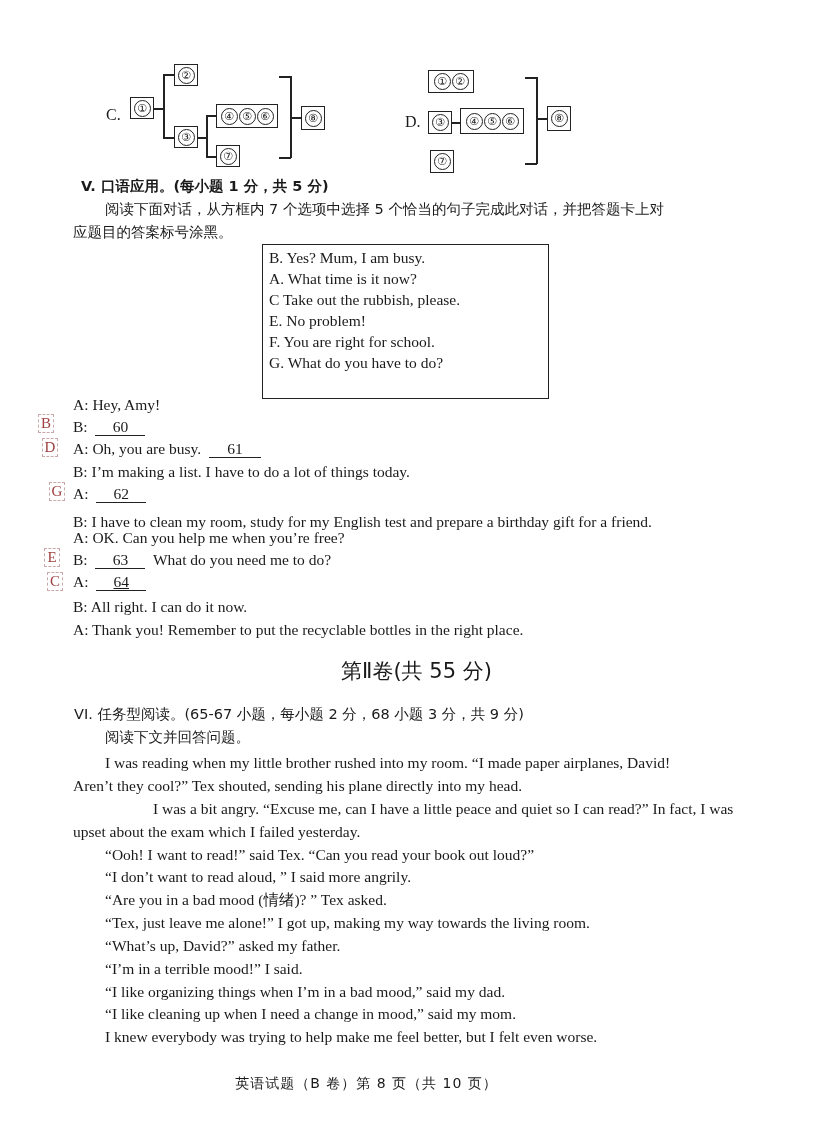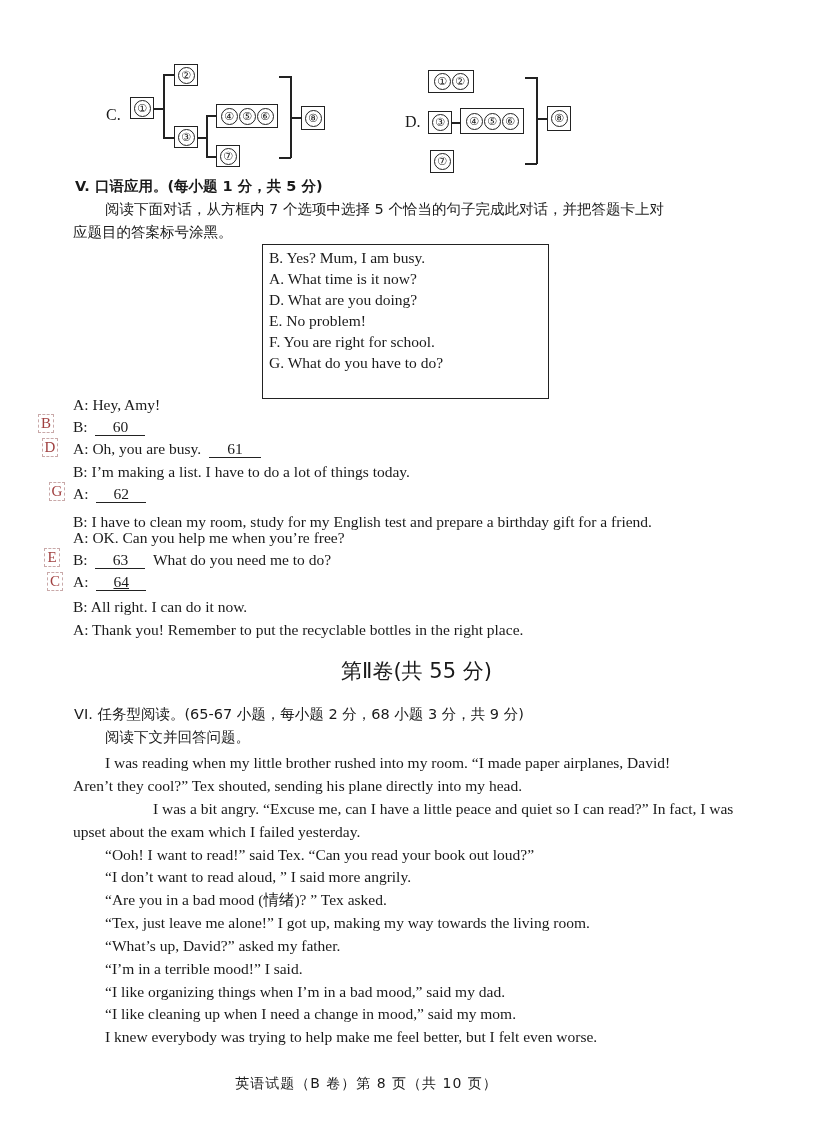--- a/index.html
+++ b/index.html
@@ -90,28 +90,28 @@
     </div>
   <div class="line" style="left:525px;top:77px;width:12px;height:1.5px;"></div>
   <div class="line" style="left:536px;top:77px;width:1.5px;height:87px;"></div>
   <div class="line" style="left:525px;top:163px;width:12px;height:1.5px;"></div>
   <div class="line" style="left:537px;top:118px;width:10px;height:1.5px;"></div>
   <div class="box" style="left:547px;top:106px;width:24px;height:25px;">
       <span class="circ">⑧</span>
     </div>
 </div>
 
-<div class="abs txt zh" style="left:75px;top:176px;font-size:14.5px;font-weight:bold;">V. 口语应用。(每小题 1 分，共 5 分)</div>
+<div class="abs txt zh" style="left:81px;top:176px;font-size:14.5px;font-weight:bold;">V. 口语应用。(每小题 1 分，共 5 分)</div>
 <div class="abs txt zh" style="left:105px;top:199px;font-size:14.5px;">阅读下面对话，从方框内 7 个选项中选择 5 个恰当的句子完成此对话，并把答题卡上对</div>
 <div class="abs txt zh" style="left:73px;top:222px;font-size:14.5px;">应题目的答案标号涂黑。</div>
 
 <div class="optbox">
   <div>B. Yes? Mum, I am busy.</div>
   <div>A. What time is it now?</div>
-  <div>D. What are you doing?</div>
+  <div>C  Take out the rubbish, please.</div>
   <div>E. No problem!</div>
   <div>F. You are right for school.</div>
   <div>G. What do you have to do?</div>
 </div>
 
 <div>
   <div class="abs txt" style="left:73px;top:395px;">
     <span>A:</span> <span>Hey, Amy!</span>
   </div>
 

